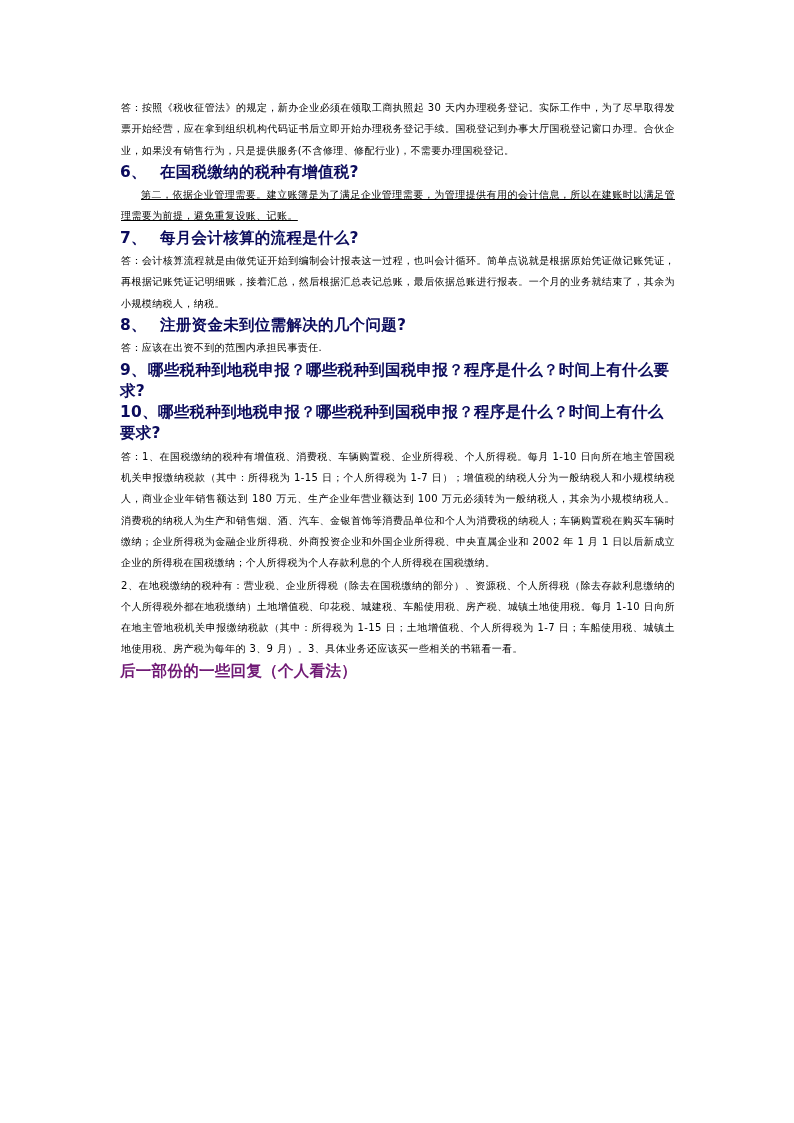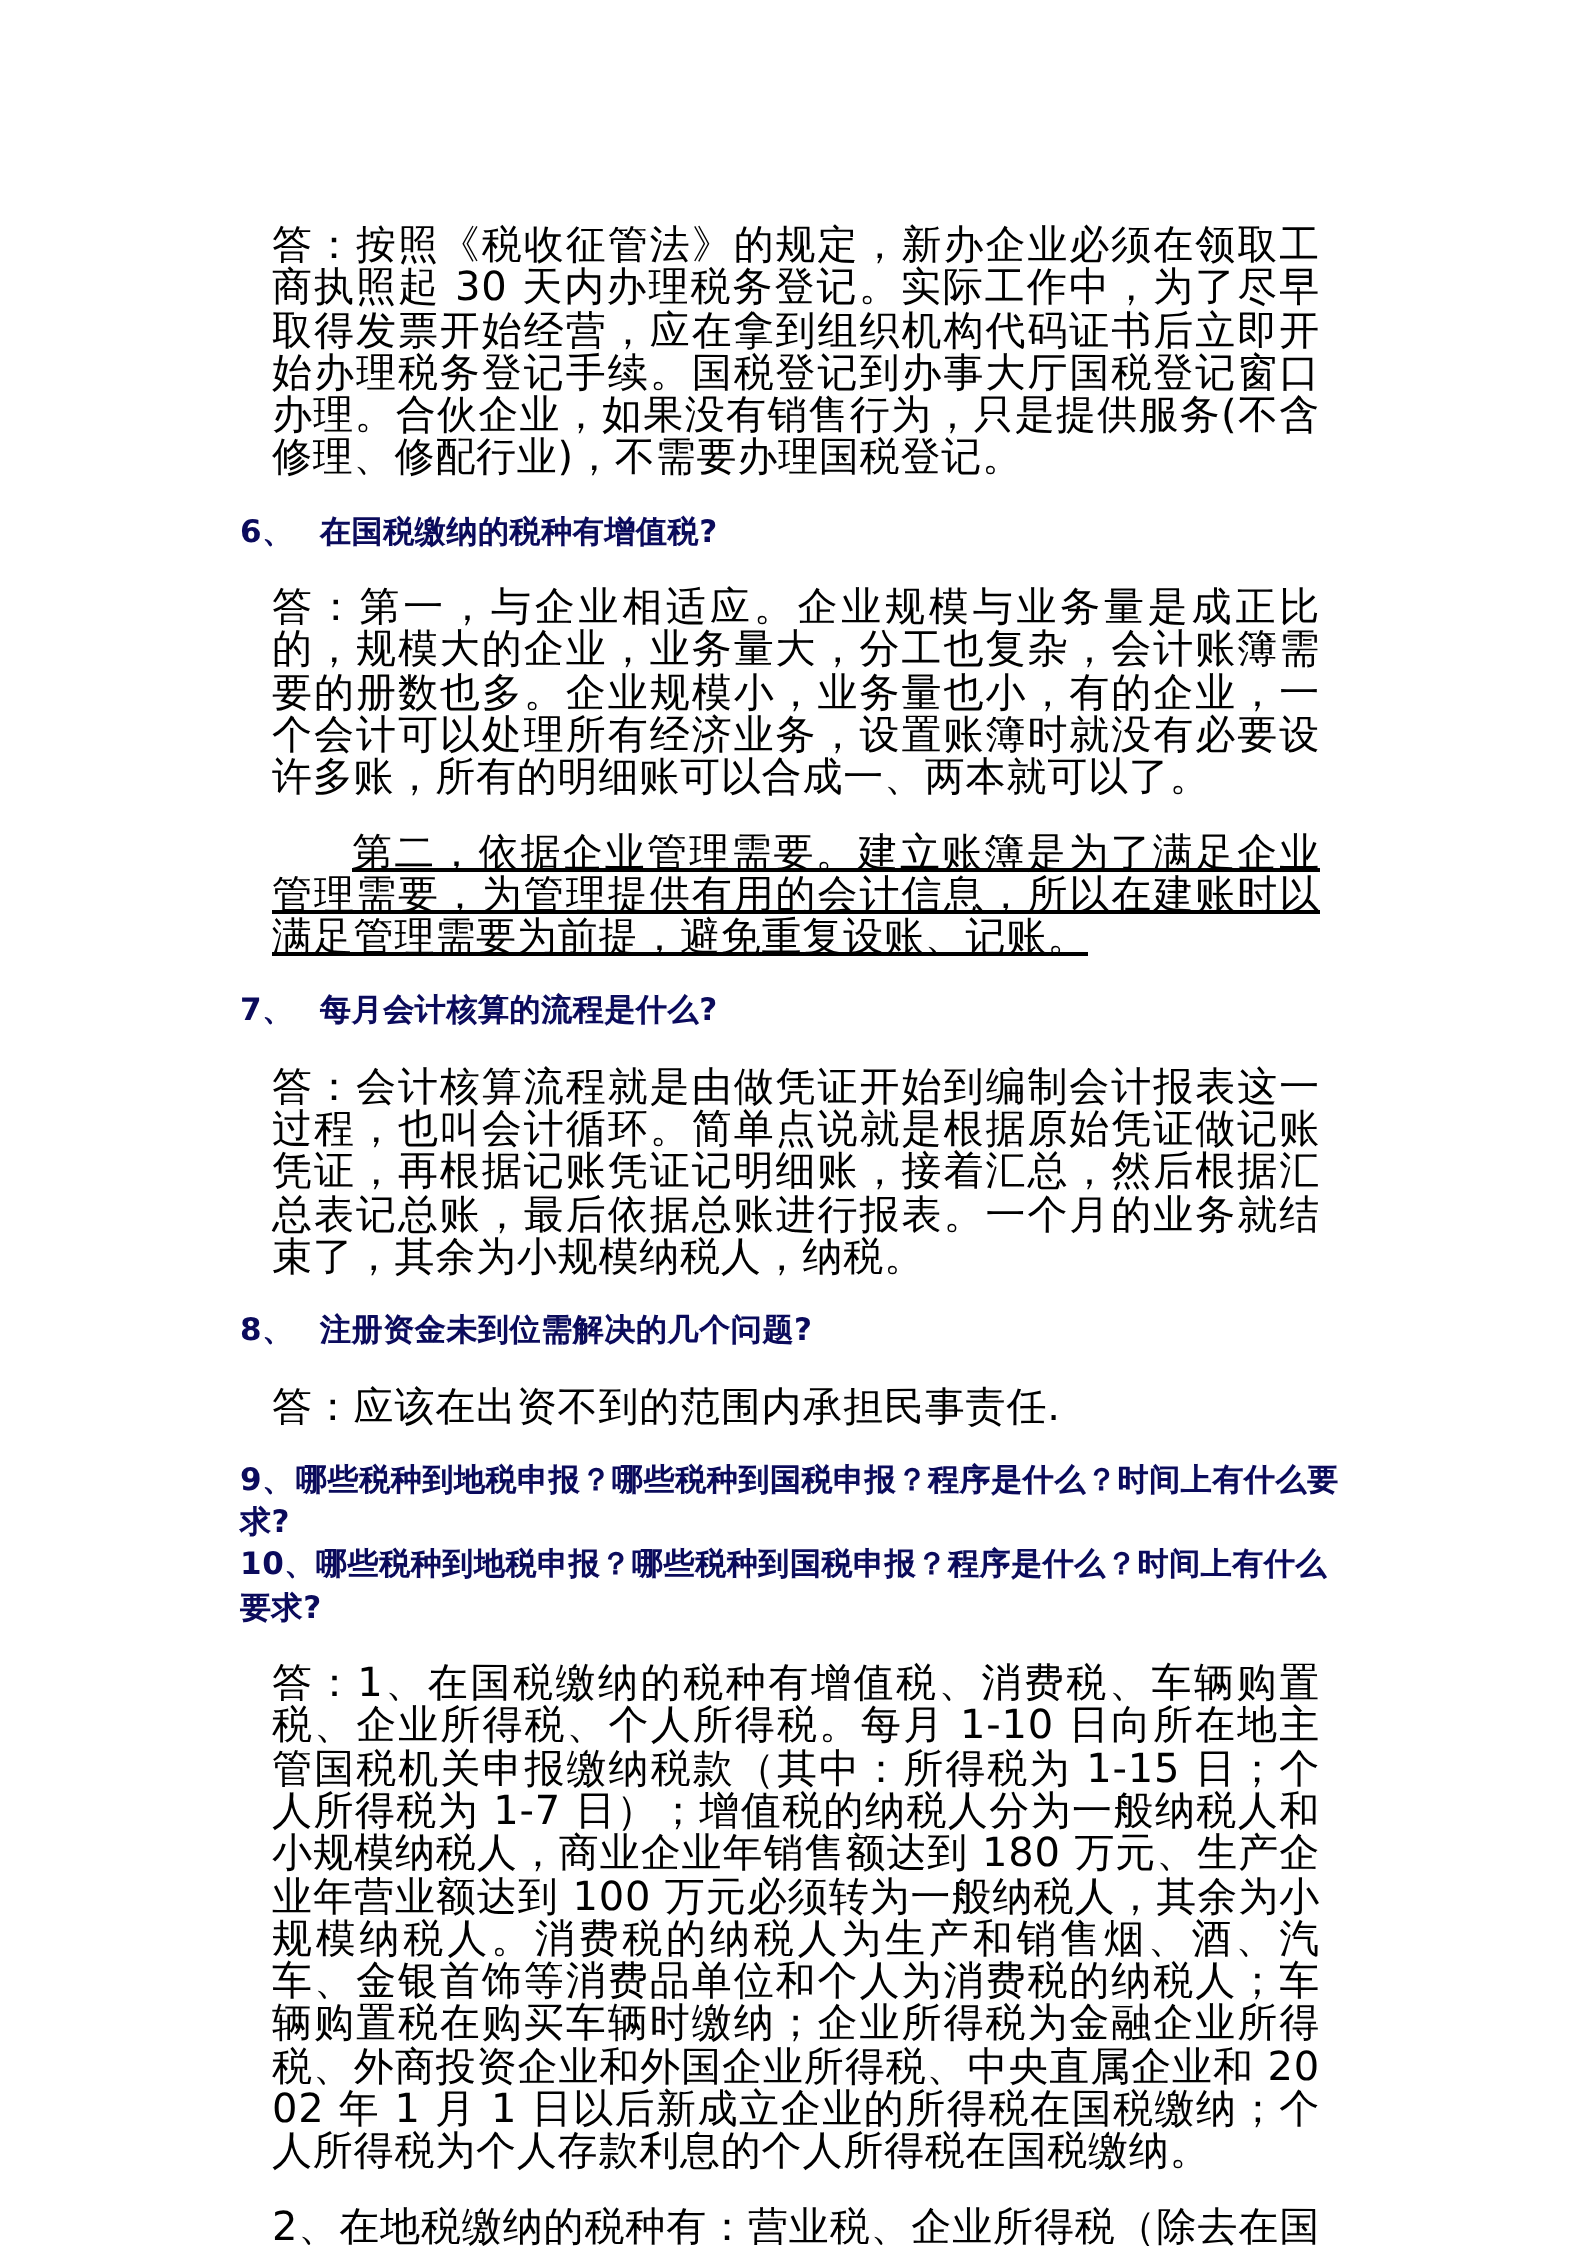--- a/index.html
+++ b/index.html
@@ -15,23 +15,23 @@
       font-family: "DejaVu Sans", "Liberation Sans", sans-serif;
       color: #000000;
     }
     .page {
       position: absolute;
       left: 120px;
       top: 96px;
       width: 556px;
     }
     .p {
-      font-size: 20px;
+      font-size: 10px;
       line-height: 21.3px;
-      margin: 16px;
+      margin: 1px;
       text-align: justify;
       letter-spacing: 0.4px;
       word-break: break-all;
     }
     .indent { text-indent: 2em; text-decoration: underline; }
     .h {
       font-size: 15.5px;
       line-height: 21.3px;
       font-weight: bold;
       margin: 0;
@@ -47,21 +47,20 @@
   </style>
 </head>
 <body>
 
 <div class="page">
   <p class="p">答：按照《税收征管法》的规定，新办企业必须在领取工商执照起 30 天内办理税务登记。实际工作中，为了尽早取得发票开始经营，应在拿到组织机构代码证书后立即开始办理税务登记手续。国税登记到办事大厅国税登记窗口办理。合伙企业，如果没有销售行为，只是提供服务(不含修理、修配行业)，不需要办理国税登记。</p>
 
   <p class="h">
     <span class="num">6、</span><span>在国税缴纳的税种有增值税?</span>
   </p>
-  <p class="p">答：第一，与企业相适应。企业规模与业务量是成正比的，规模大的企业，业务量大，分工也复杂，会计账簿需要的册数也多。企业规模小，业务量也小，有的企业，一个会计可以处理所有经济业务，设置账簿时就没有必要设许多账，所有的明细账可以合成一、两本就可以了。</p>
   <p class="p indent">第二，依据企业管理需要。建立账簿是为了满足企业管理需要，为管理提供有用的会计信息，所以在建账时以满足管理需要为前提，避免重复设账、记账。</p>
 
   <p class="h">
     <span class="num">7、</span><span>每月会计核算的流程是什么?</span>
   </p>
   <p class="p">答：会计核算流程就是由做凭证开始到编制会计报表这一过程，也叫会计循环。简单点说就是根据原始凭证做记账凭证，再根据记账凭证记明细账，接着汇总，然后根据汇总表记总账，最后依据总账进行报表。一个月的业务就结束了，其余为小规模纳税人，纳税。</p>
 
   <p class="h">
     <span class="num">8、</span><span>注册资金未到位需解决的几个问题?</span>
   </p>

